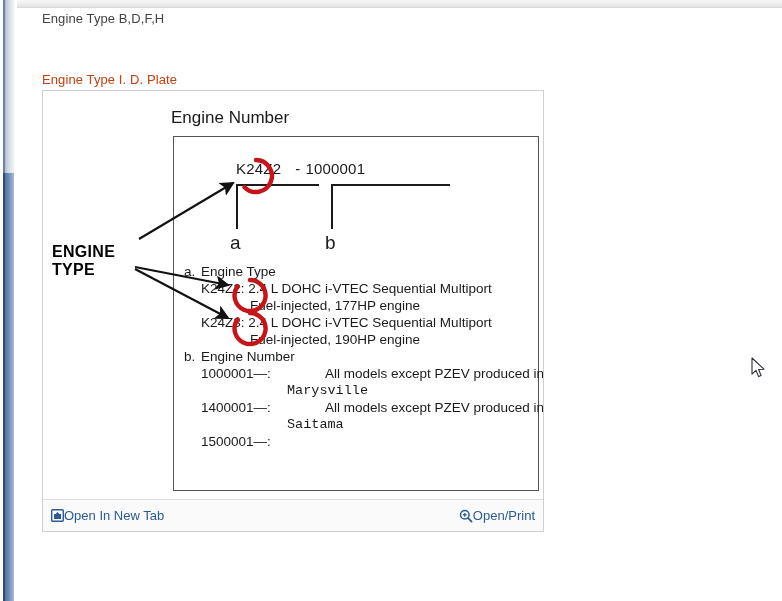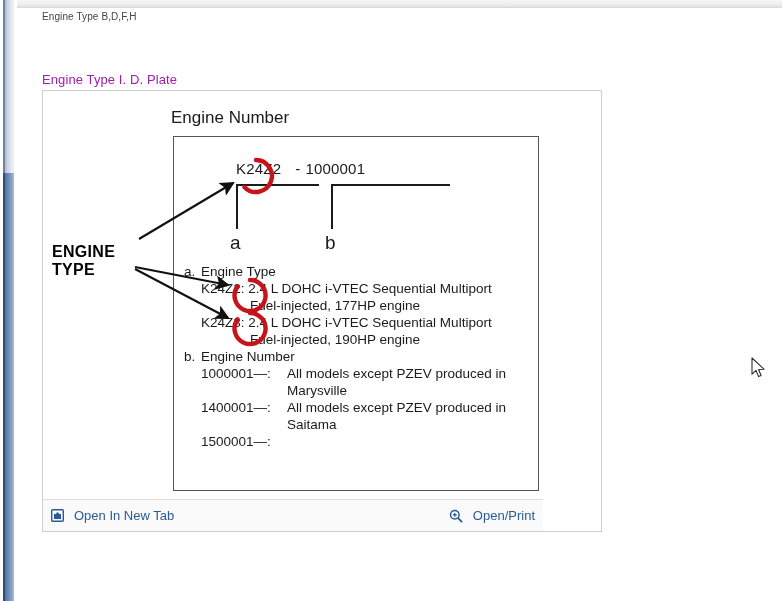--- a/index.html
+++ b/index.html
@@ -53,39 +53,39 @@
     position: absolute;
     left: 3px; top: 173px;
     width: 2px; height: 428px;
     background: #2f4d79;
   }
 
   
   .label-engine-type {
     position: absolute;
     left: 42px; top: 11px;
-    font-size: 10px;
+    font-size: 13px;
     color: #444444;
     letter-spacing: 0.1px;
     white-space: nowrap;
   }
   .label-plate {
     position: absolute;
     left: 42px; top: 72px;
     font-size: 13px;
-    color: #a21caf;
+    color: #c2410c;
     letter-spacing: 0.1px;
     white-space: nowrap;
   }
 
   
   .figure-panel {
     position: absolute;
     left: 42px; top: 90px;
-    width: 560px; height: 442px;
+    width: 502px; height: 442px;
     background: #ffffff;
     border: 1px solid #cfcfcf;
     box-sizing: border-box;
   }
 
   .figure-stage {
     position: absolute;
     left: 0; top: 0;
     width: 500px; height: 409px;
     overflow: hidden;
@@ -164,29 +164,31 @@
     flex: 0 0 auto;
   }
   .spec-cont {
     padding-left: 66px;
     white-space: nowrap;
   }
   .serial-row {
     display: flex;
     padding-left: 17px;
     white-space: nowrap;
+    gap: 38px;
   }
   .serial-num {
     flex: 0 0 86px;
     text-align: left;
   }
   .serial-desc { white-space: nowrap; }
   .serial-cont {
     padding-left: 103px;
     white-space: nowrap;
+    font-family: Liberation Mono, monospace;
   }
 
   
   .callout-engine-type {
     position: absolute;
     left: 9px; top: 152px;
     font-size: 16px;
     font-weight: bold;
     color: #000000;
     line-height: 18px;
@@ -210,21 +212,21 @@
     border-top: 1px solid #dddddd;
     display: flex;
     align-items: center;
     justify-content: space-between;
     padding: 0 8px;
     box-sizing: border-box;
   }
   .foot-link {
     display: flex;
     align-items: center;
-    gap: 10px;
+    gap: 0;
     color: #2a5b96;
     font-size: 13px;
     cursor: pointer;
     white-space: nowrap;
   }
   .foot-link .glyph {
     display: inline-flex;
     align-items: center;
     justify-content: center;
   }

